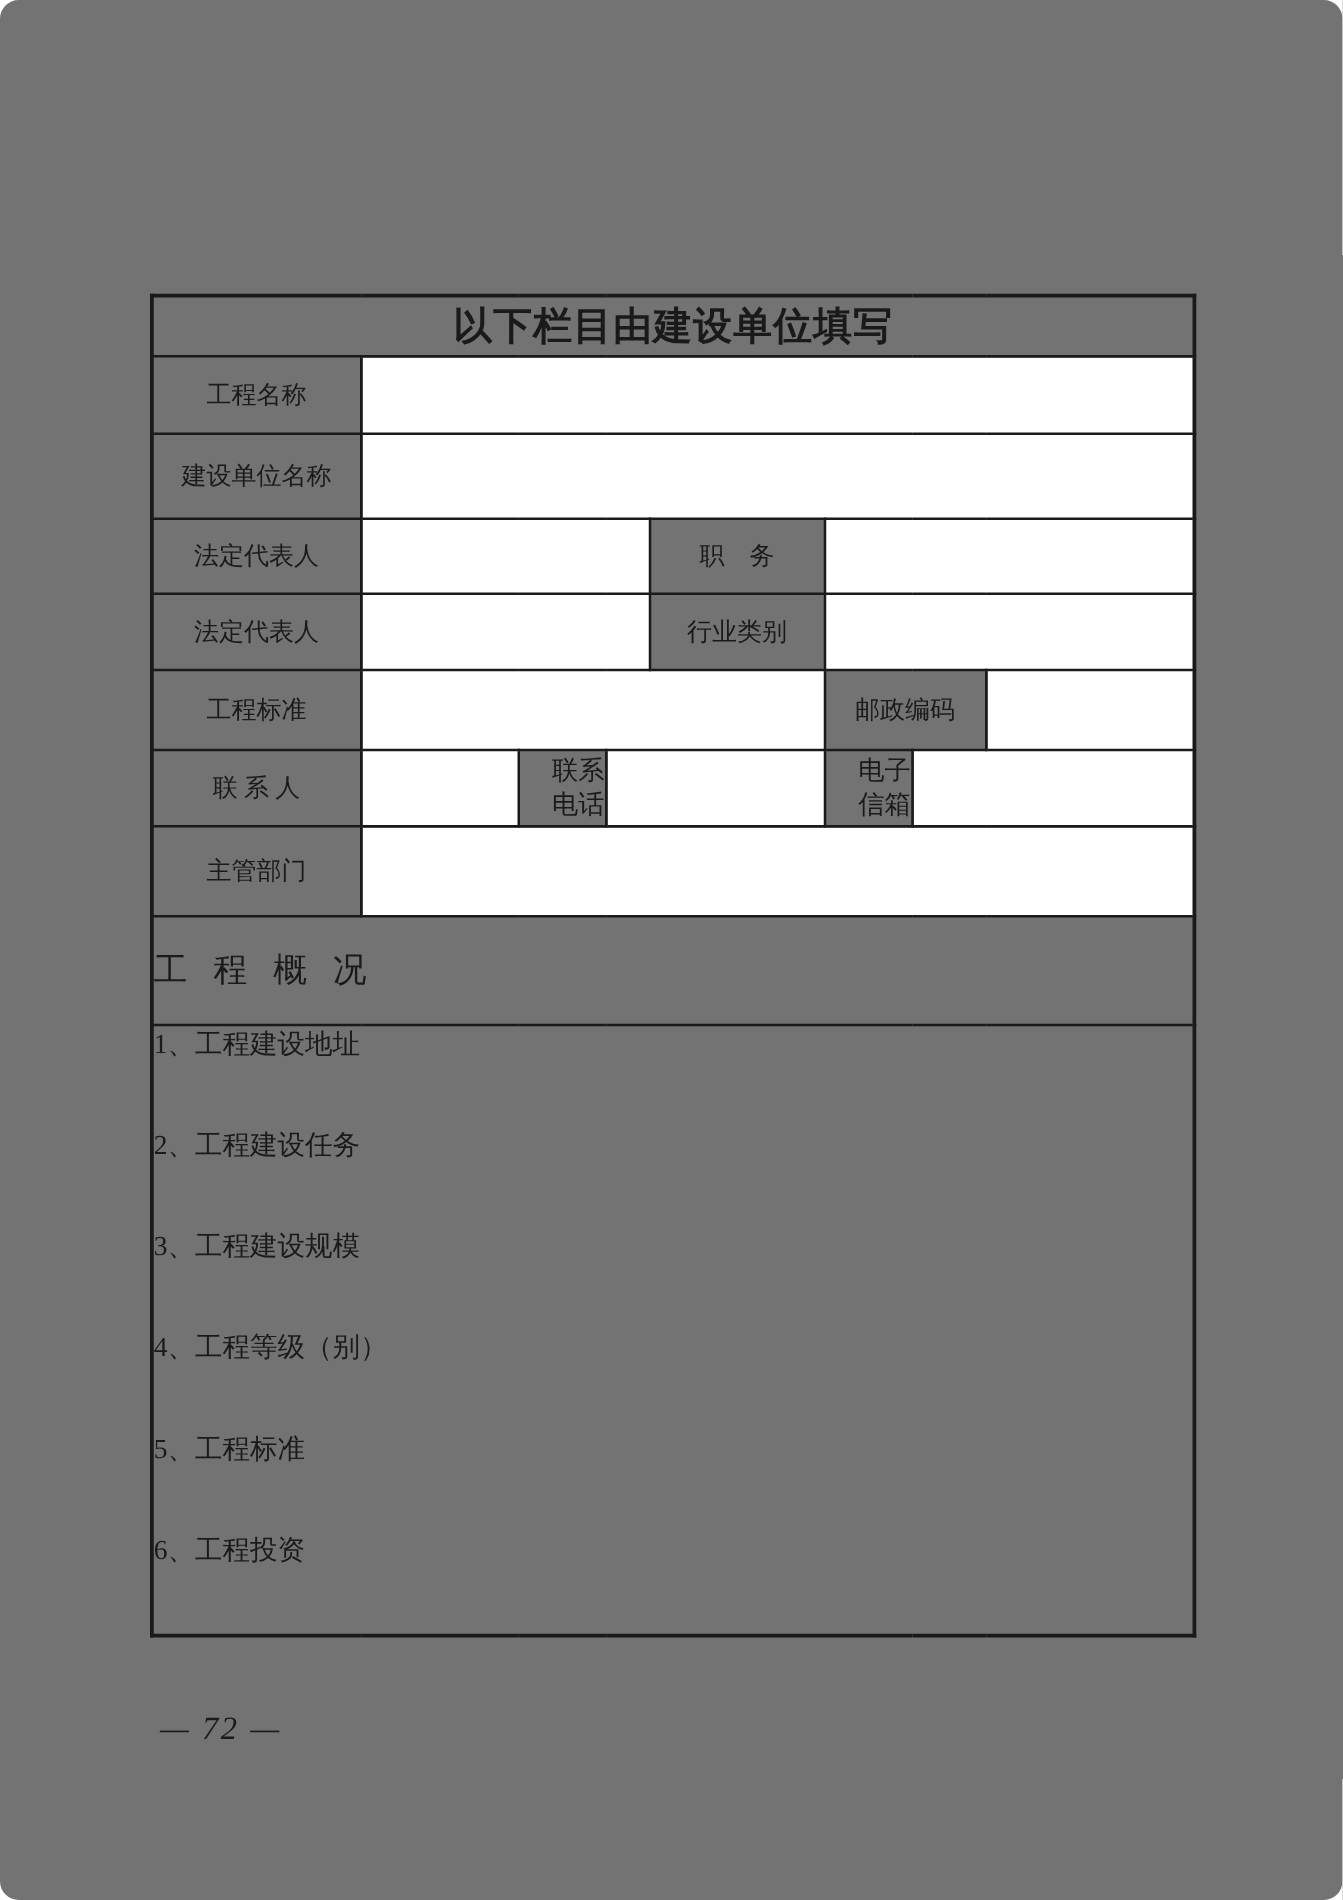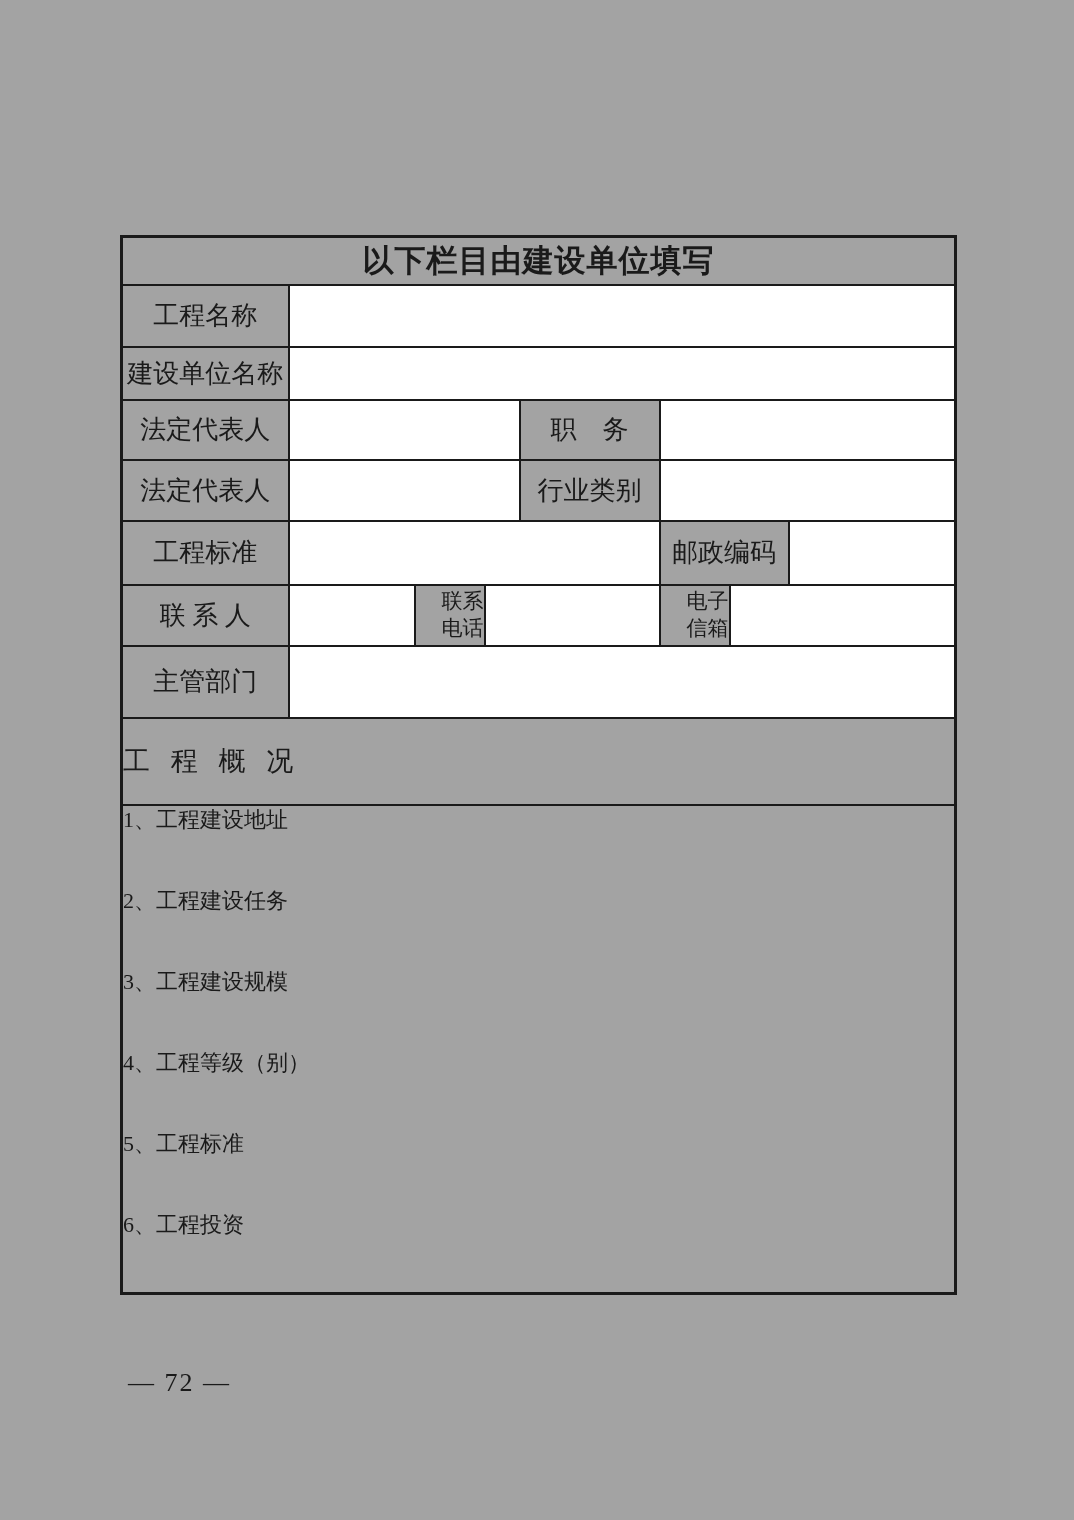--- a/index.html
+++ b/index.html
@@ -4,23 +4,24 @@
 <style>
   html, body {
     margin: 0;
     padding: 0;
     background: #ffffff;
   }
   .page {
     position: relative;
     width: 1074px;
     height: 1520px;
-    background: #a3a3a3;
+    background: #737373;
     color: #1a1a1a;
     font-family: "Liberation Serif", "DejaVu Serif", serif;
+    border-radius: 15px;
   }
   table.form-table {
     position: absolute;
     left: 120px;
     top: 235px;
     width: 834px;
     border-collapse: collapse;
     table-layout: fixed;
     border: 3px solid #1a1a1a;
   }
@@ -33,21 +34,21 @@
     font-family: "Liberation Sans", "DejaVu Sans", sans-serif;
     font-weight: bold;
     font-size: 31px;
     text-align: center;
     vertical-align: middle;
     letter-spacing: 1px;
   }
   .label-cell {
     text-align: center;
     vertical-align: middle;
-    font-size: 26px;
+    font-size: 20px;
   }
   .two-line-label {
     text-align: right;
     vertical-align: middle;
     font-size: 21px;
     line-height: 27px;
   }
   .two-line-label span { display: block; }
   .value-cell {
     background: #ffffff;
@@ -66,20 +67,21 @@
     height: 81px;
     font-size: 22px;
     line-height: 28px;
   }
   .page-number {
     position: absolute;
     left: 128px;
     top: 1368px;
     font-size: 26px;
     letter-spacing: 2px;
+    font-style: italic;
   }
 </style>
 </head>
 <body>
 
 <div class="page">
 
   <table class="form-table">
     <colgroup>
       <col style="width:167px">
@@ -95,21 +97,21 @@
     <tbody>
         <tr style="height:48px">
       <td colspan="8" class="header-cell">以下栏目由建设单位填写</td>
     </tr>
 
     <tr style="height:62px">
       <td class="label-cell">工程名称</td>
       <td colspan="7" class="value-cell"></td>
     </tr>
 
-    <tr style="height:53px">
+    <tr style="height:68px">
       <td class="label-cell">建设单位名称</td>
       <td colspan="7" class="value-cell"></td>
     </tr>
 
     <tr style="height:60px">
       <td class="label-cell">法定代表人</td>
       <td colspan="3" class="value-cell"></td>
       <td class="label-cell">职　务</td>
       <td colspan="3" class="value-cell"></td>
     </tr>

